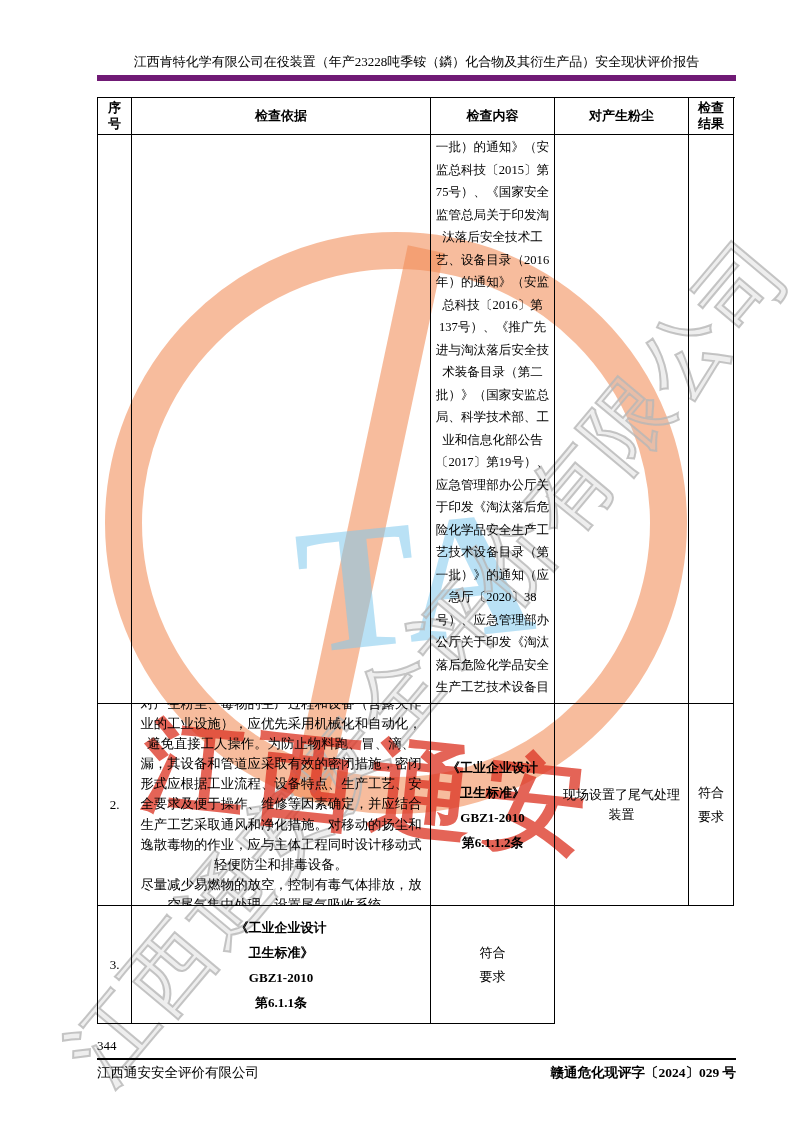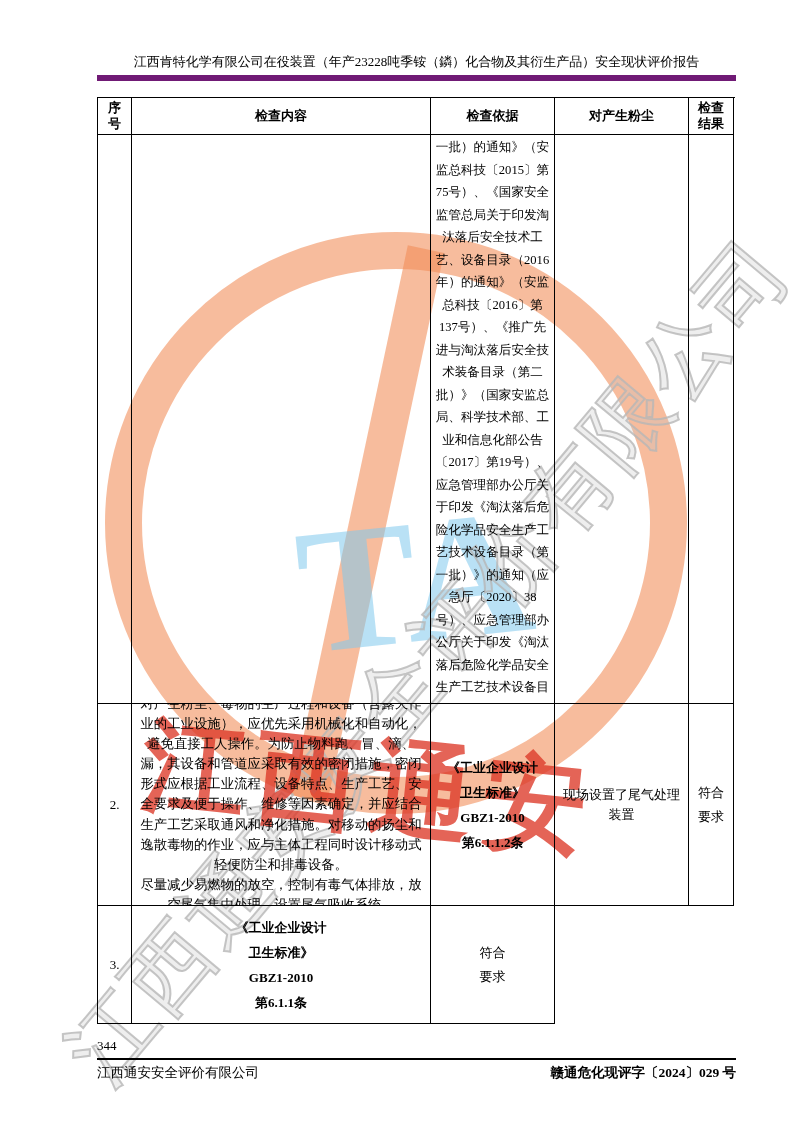--- a/index.html
+++ b/index.html
@@ -104,22 +104,22 @@
   <div class="wm-diag">江西通安安全评价有限公司</div>
   <div class="wm-red">江西通安</div>
 </div>
 
 <div class="page-header">江西肯特化学有限公司在役装置（年产23228吨季铵（鏻）化合物及其衍生产品）安全现状评价报告</div>
 
 <div class="check-table">
 
   <div class="cell hcell">序
 号</div>
+  <div class="cell hcell">检查依据</div>
   <div class="cell hcell">检查内容</div>
-  <div class="cell hcell">检查依据</div>
   <div class="cell hcell">对产生粉尘</div>
   <div class="cell hcell">检查
 结果</div>
 
   <div class="cell">
       <span></span>
     </div>
   <div class="cell">
       <span></span>
     </div>

